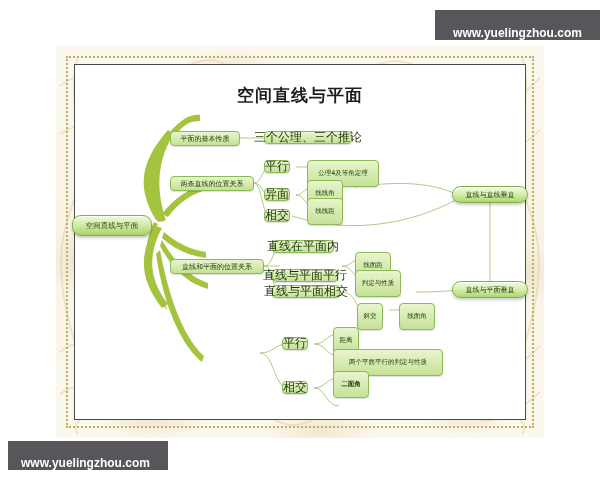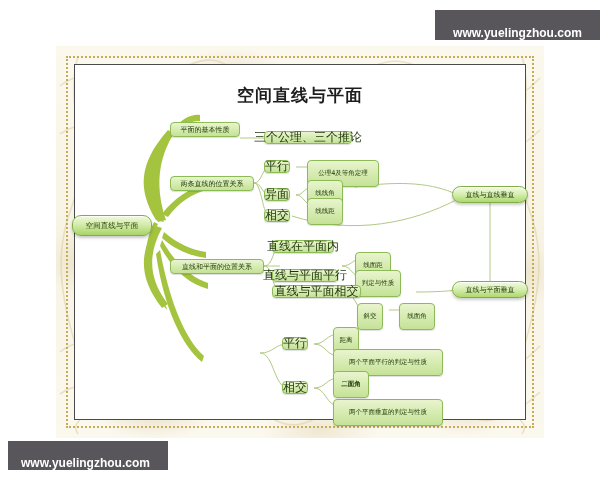--- a/index.html
+++ b/index.html
@@ -199,21 +199,21 @@
       <path d="M 218 152 C 280 172, 340 158, 382 136"></path>
       <path d="M 416 139 L 416 217"></path>
       <path d="M 342 228 C 370 228, 392 226, 402 222"></path>
     </g>
   </svg>
 
   <div class="node root" style="left:72px; top:215px; width:80px;">
     <span>空间直线与平面</span>
   </div>
 
-  <div class="node lvl1" style="left:170px; top:122px; width:70px;">
+  <div class="node lvl1" style="left:170px; top:131px; width:70px;">
     <span>平面的基本性质</span>
   </div>
   <div class="node lvl2" style="left:264px; top:131px; width:88px;">
     <span>三个公理、三个推论</span>
   </div>
 
   <div class="node lvl1" style="left:170px; top:176px; width:84px;">
     <span>两条直线的位置关系</span>
   </div>
   <div class="node lvl2" style="left:264px; top:160px; width:26px;">
@@ -243,21 +243,21 @@
   </div>
   <div class="node lvl2" style="left:272px; top:269px; width:66px;text-align:right;">
     <span>直线与平面平行</span>
   </div>
   <div class="node lvl3" style="left:355px; top:252px; width:36px;">
     <span>线面距</span>
   </div>
   <div class="node lvl3" style="left:355px; top:270px; width:46px;">
     <span>判定与性质</span>
   </div>
-  <div class="node lvl2" style="left:272px; top:285px; width:89px;">
+  <div class="node lvl2" style="left:272px; top:285px; width:68px;">
     <span>直线与平面相交</span>
   </div>
   <div class="node lvl3" style="left:357px; top:303px; width:26px;">
     <span>斜交</span>
   </div>
   <div class="node lvl3" style="left:399px; top:303px; width:36px;">
     <span>线面角</span>
   </div>
 
   <div class="node lvl2" style="left:282px; top:337px; width:26px;">
@@ -268,23 +268,20 @@
   </div>
   <div class="node lvl3" style="left:333px; top:349px; width:110px;">
     <span>两个平面平行的判定与性质</span>
   </div>
   <div class="node lvl2" style="left:282px; top:381px; width:26px;">
     <span>相交</span>
   </div>
   <div class="node lvl3" style="left:333px; top:371px; width:36px;font-weight:bold;">
     <span>二面角</span>
   </div>
-  <div class="node lvl3" style="left:333px; top:399px; width:110px;">
-    <span>两个平面垂直的判定与性质</span>
-  </div>
 
   <div class="node pill" style="left:452px; top:186px; width:76px;">
     <span>直线与直线垂直</span>
   </div>
   <div class="node pill" style="left:452px; top:281px; width:76px;">
     <span>直线与平面垂直</span>
   </div>
 
   <div class="watermark" id="wm-top">
     <span>www.yuelingzhou.com</span>

